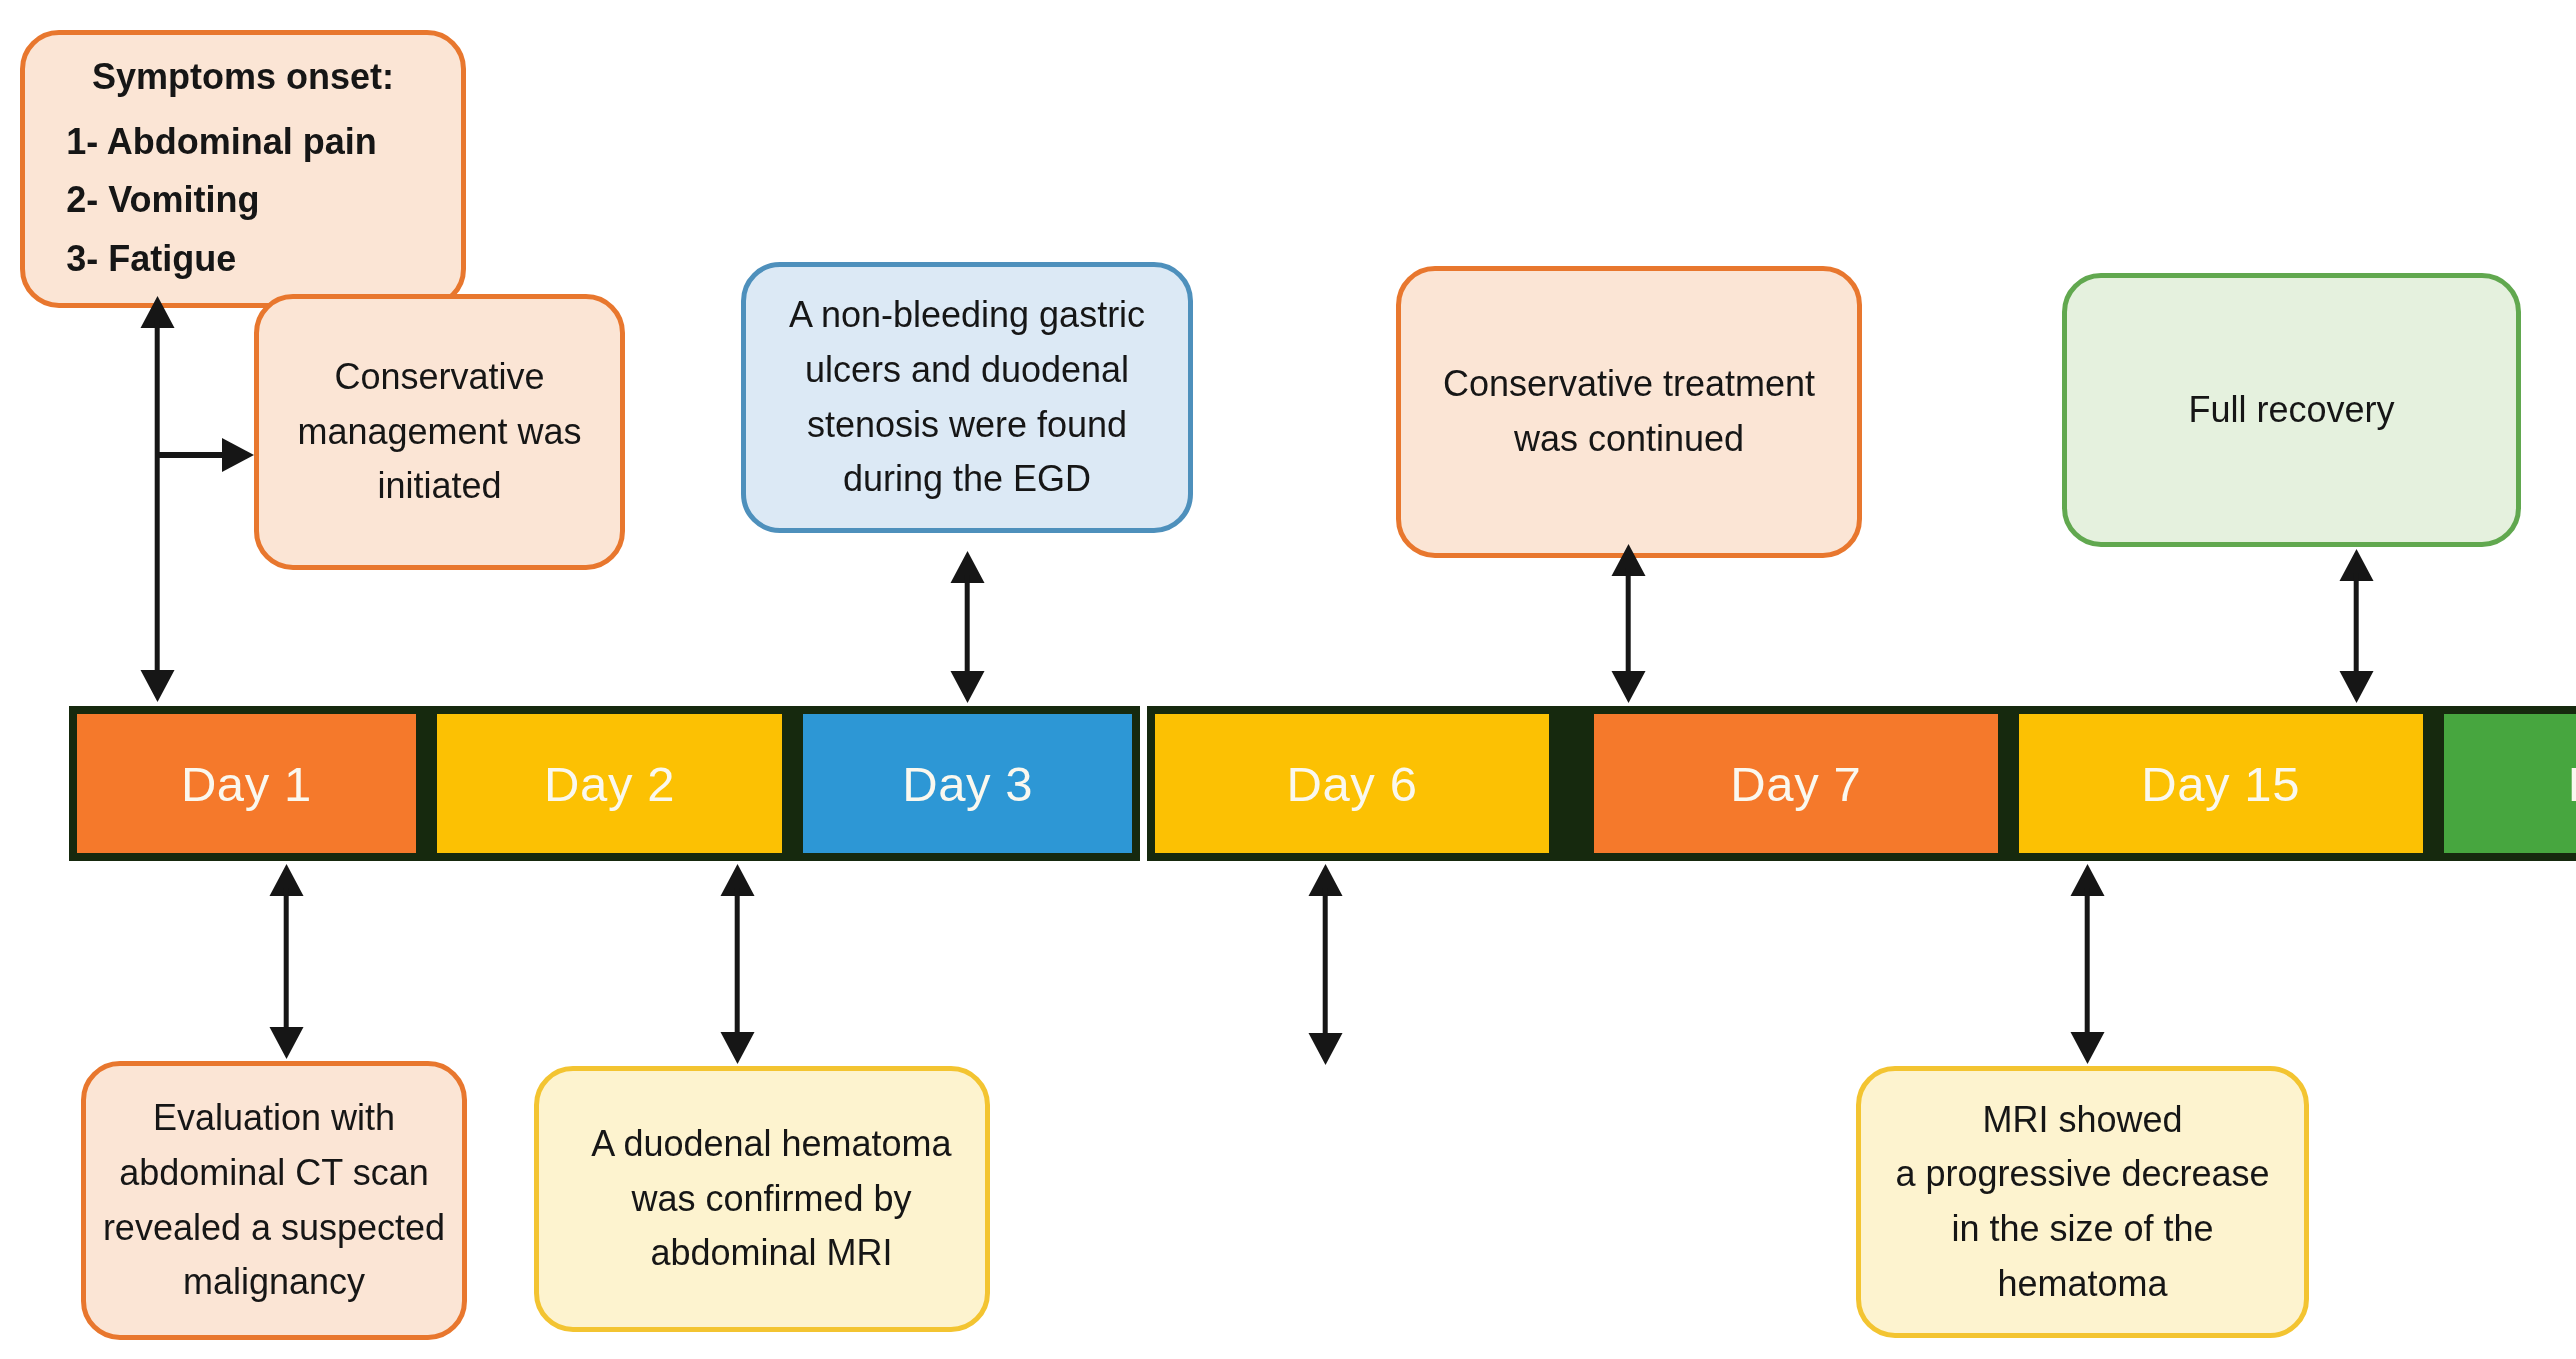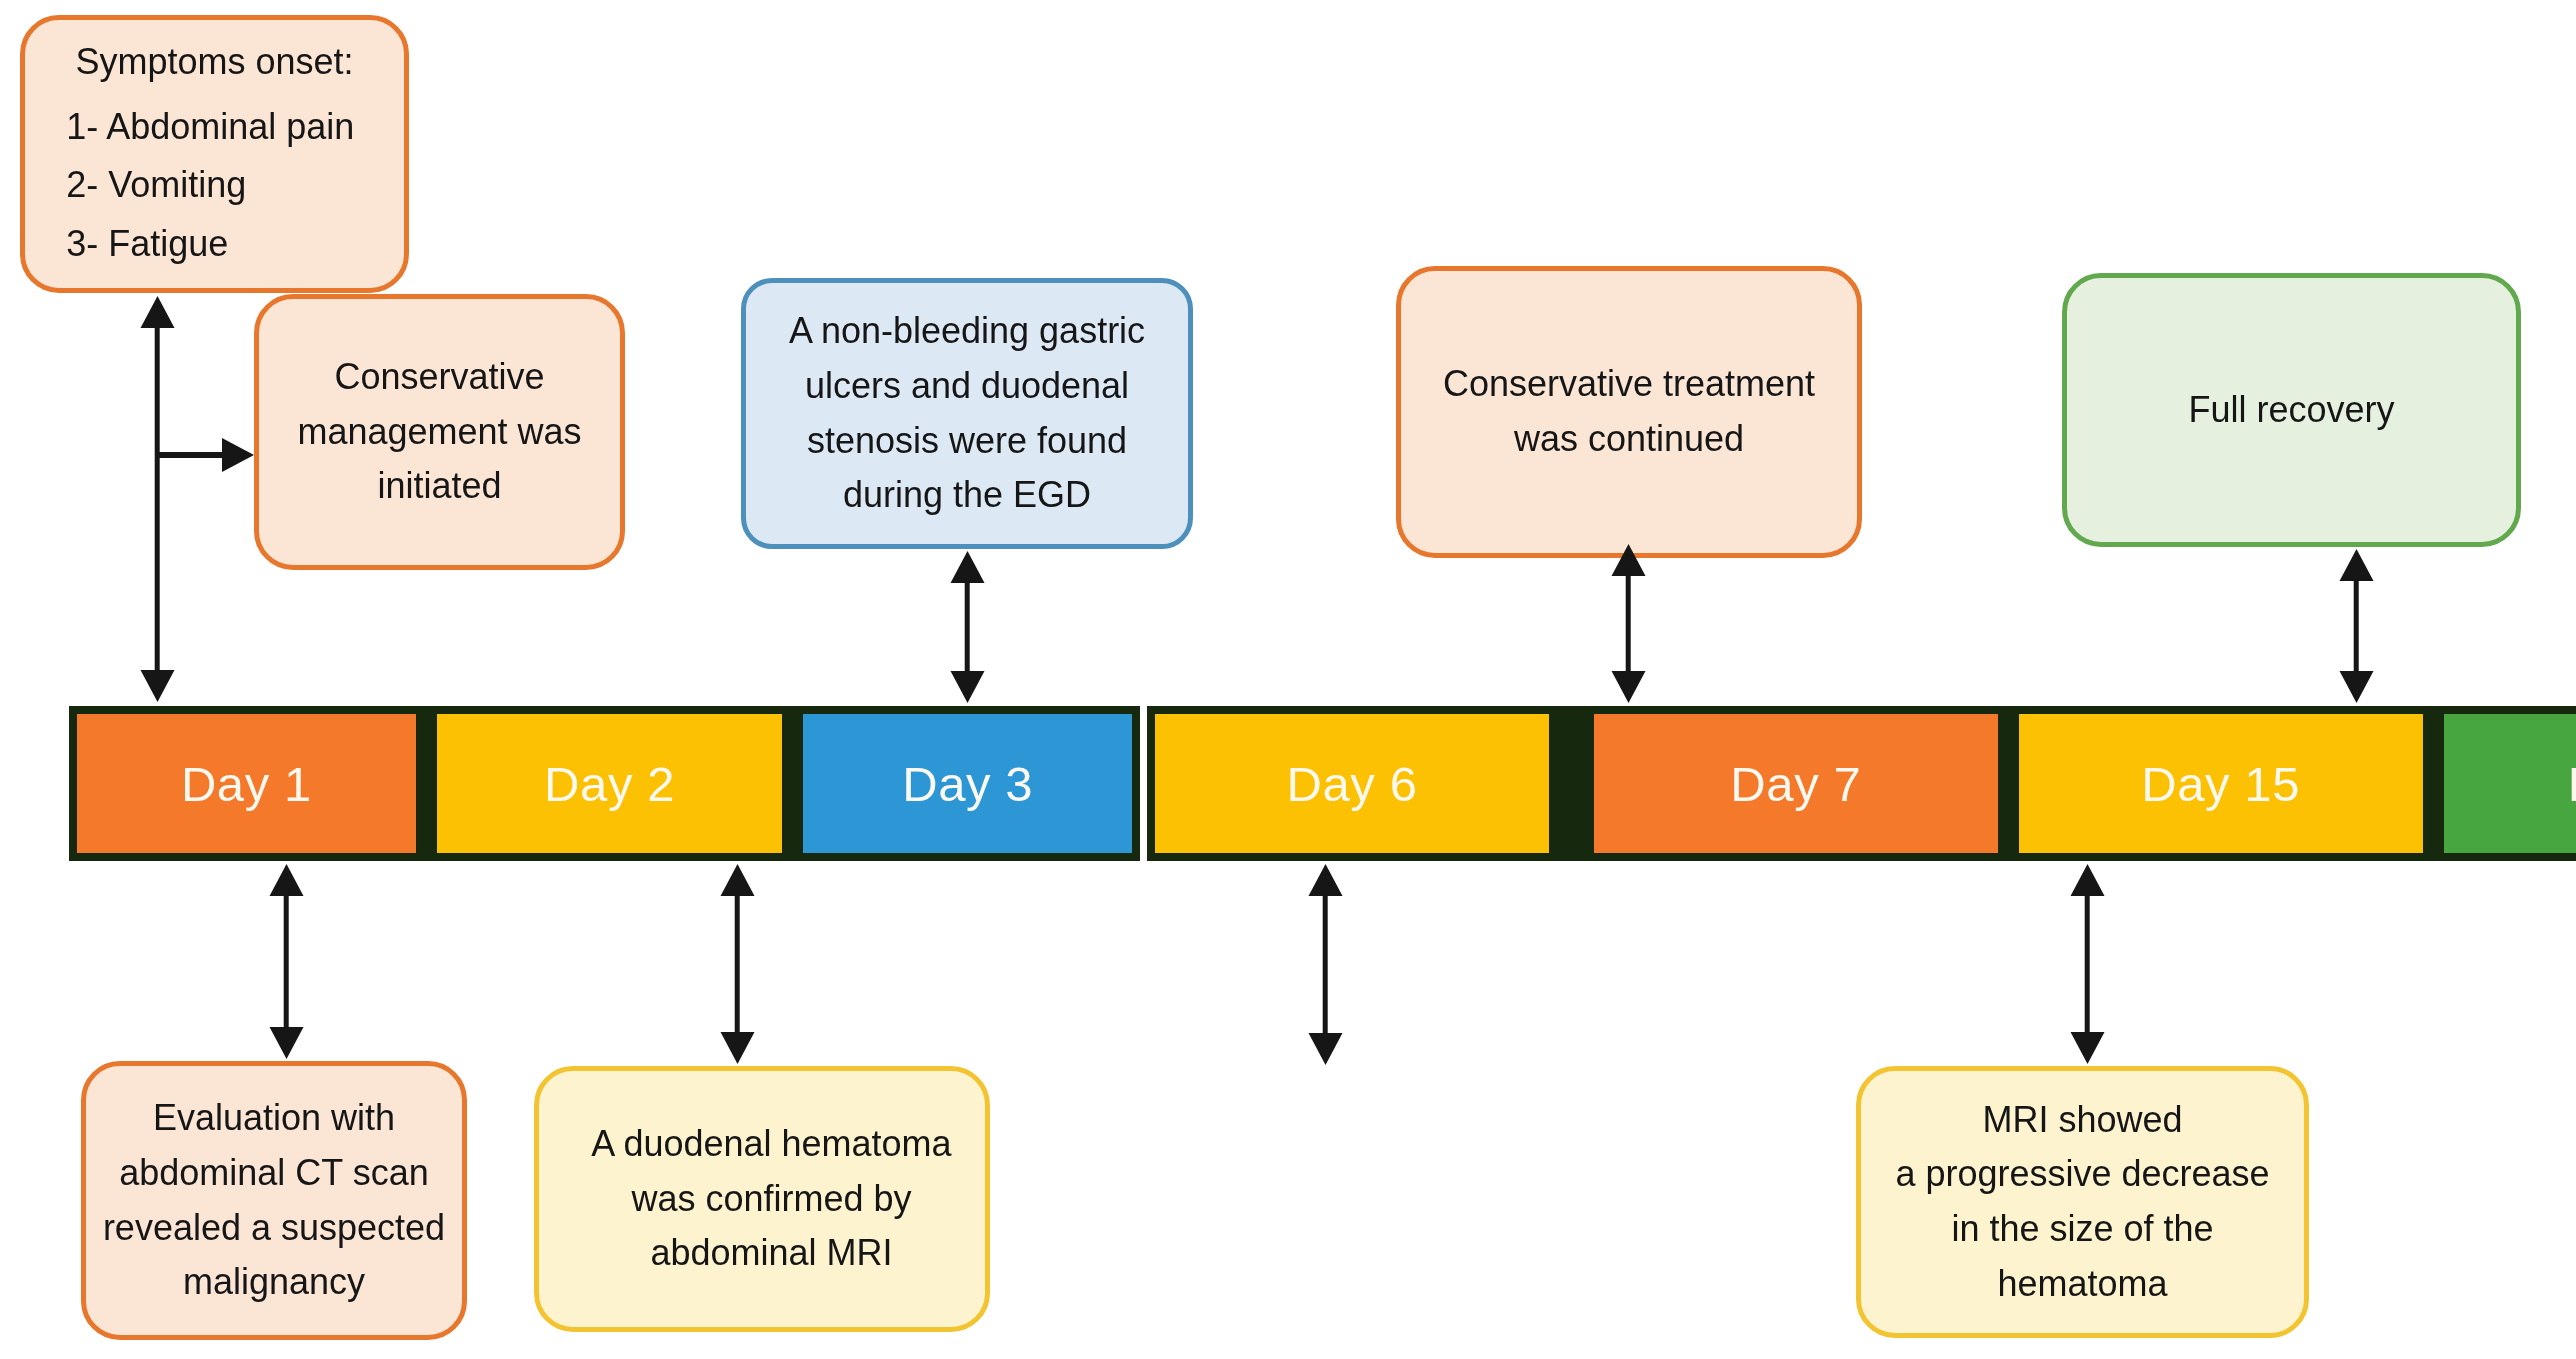--- a/index.html
+++ b/index.html
@@ -59,36 +59,36 @@
     content:"";position:absolute;right:-30px;top:50%;transform:translateY(-50%);
     border-top:17.5px solid transparent;border-bottom:17.5px solid transparent;
     border-left:32.5px solid var(--arrow);
   }
 </style>
 </head>
 <body>
 
 <div class="canvas">
 
-  <div class="box peach" style="left:20px;top:15px;width:389px;height:278px;">
+  <div class="box peach" style="left:20px;top:30px;width:446px;height:278px;font-weight:bold;">
     <div class="sym-inner">
       <div class="sym-title">Symptoms onset:</div>
       <div class="sym-item">1- Abdominal pain</div>
       <div class="sym-item">2- Vomiting</div>
       <div class="sym-item">3- Fatigue</div>
     </div>
   </div>
 
   <div class="box peach" style="left:254px;top:294px;width:371px;height:276px;">
     <div class="txt">Conservative
 management was
 initiated</div>
   </div>
 
-  <div class="box blue" style="left:741px;top:278px;width:452px;height:271px;border-radius:31px;">
+  <div class="box blue" style="left:741px;top:262px;width:452px;height:271px;">
     <div class="txt">A non-bleeding gastric
 ulcers and duodenal
 stenosis were found
 during the  EGD</div>
   </div>
 
   <div class="box peach" style="left:1396px;top:266px;width:466px;height:292px;">
     <div class="txt">Conservative treatment
 was continued</div>
   </div>

